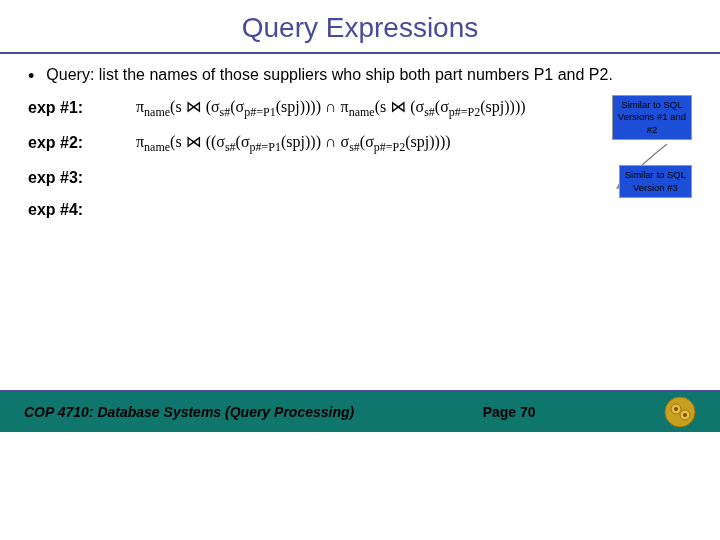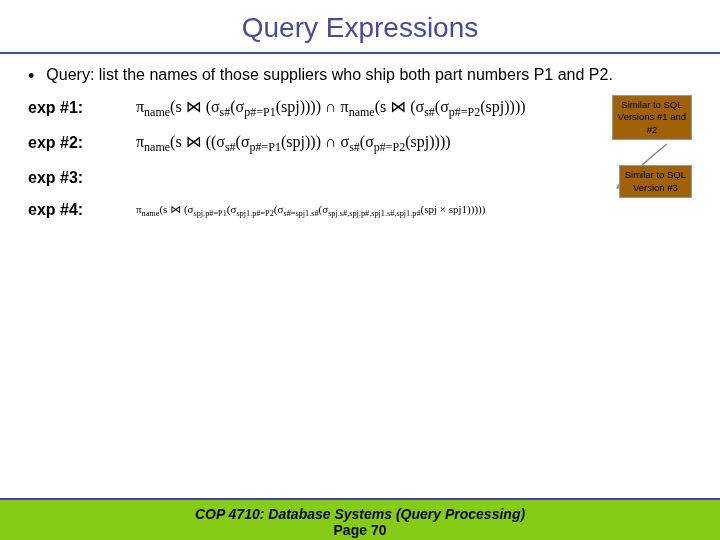--- a/index.html
+++ b/index.html
@@ -8,21 +8,21 @@
       width: 720px;
       height: 540px;
       background: #fff;
       font-family: Arial, sans-serif;
       overflow: hidden;
       position: relative;
     }
 
     .slide {
       width: 720px;
-      height: 540px;
+      height: 432px;
       background: #fff;
       position: relative;
       padding: 0;
     }
 
     
     .title-bar {
       text-align: center;
       padding: 12px 20px 8px;
       border-bottom: 2px solid #4a4a9a;
@@ -54,28 +54,27 @@
       color: #000;
       text-align: right;
     }
 
     
     .footer {
       position: absolute;
       bottom: 0;
       left: 0;
       right: 0;
-      background: #84cc16;
+      background: #0f766e;
       border-top: 2px solid #4a4a9a;
       display: flex;
       align-items: center;
       justify-content: space-between;
       padding: 6px 24px;
       height: 42px;
-      flex-direction: column;
     }
 
     .footer-title {
       font-size: 14px;
       font-style: italic;
       font-weight: bold;
       color: #000;
     }
 
     .footer-page {
@@ -87,21 +86,21 @@
     .footer-logo {
       width: 32px;
       height: 32px;
     }
 
     sub, sup {
       font-size: 0.75em;
     }
 
     .note-box {
-      background: #a16207;
+      background: #1d4ed8;
       border: 1px solid #999;
       font-size: 9.5px;
       padding: 3px 5px;
       line-height: 1.3;
       text-align: center;
       position: absolute;
       right: 0;
       white-space: nowrap;
     }
 
@@ -183,25 +182,20 @@
         <div class="formula-wrap">
           <div class="note-box" style="top: -2px; right: 0; max-width: 100px; white-space: normal;">
             Similar to SQL<br>Version #3
           </div>
         </div>
       </div>
     </div>
 
     <div class="exp-block">
       <span class="lbl">exp #4:</span>
-      <div class="formula-wrap">
-        <span class="formula-text" style="font-size:11px;">
-          π<sub>name</sub>(s ⋈ (σ<sub>spj.p#=P1</sub>(σ<sub>spj1.p#=P2</sub>(σ<sub>s#=spj1.s#</sub>(σ<sub>spj.s#,spj.p#,spj1.s#,spj1.p#</sub>(spj × spj1)))))
-        </span>
-      </div>
     </div>
 
   </div>
 
   <div class="footer">
     <span class="footer-title">COP 4710: Database Systems (Query Processing)</span>
     <span class="footer-page">
       <span>Page</span>&nbsp;<span>70</span>
     </span>
 

